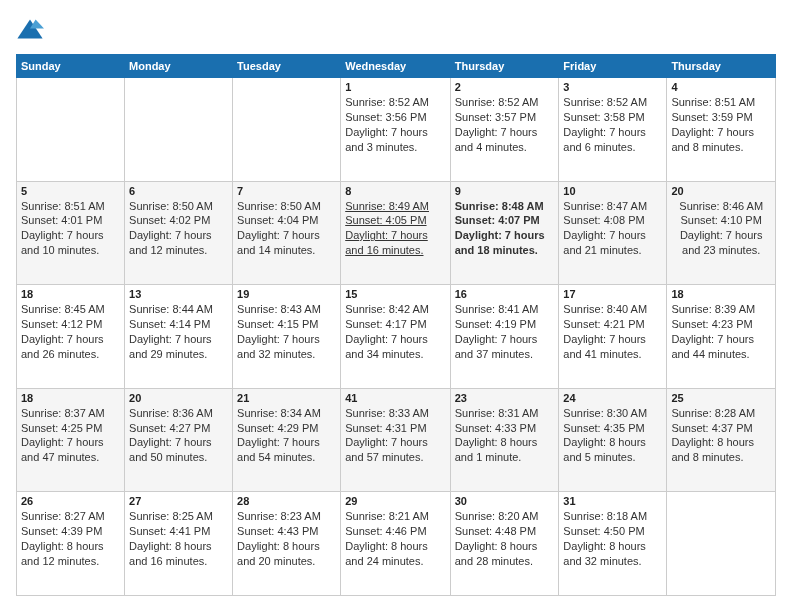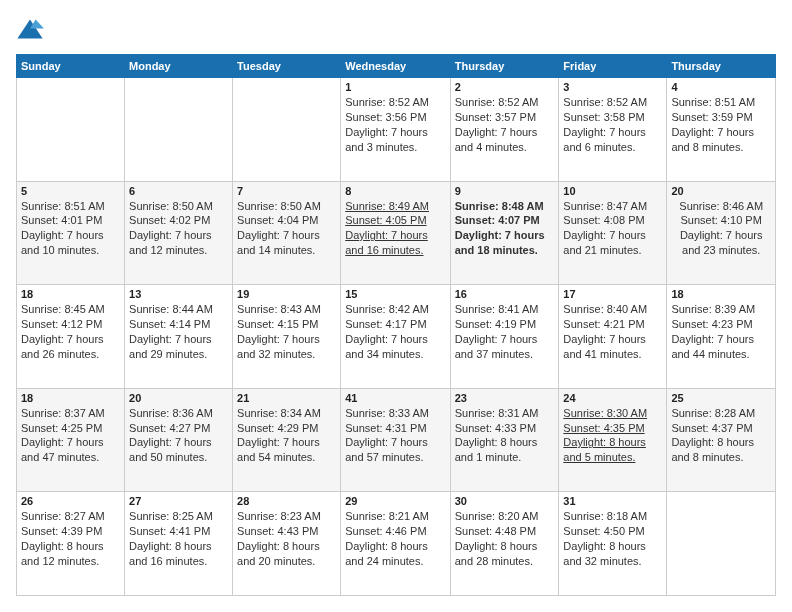--- a/index.html
+++ b/index.html
@@ -277,21 +277,21 @@
 Daylight: 7 hours and 57 minutes.</div>
           </td>
           <td>
             <div class="day-number">23</div>
             <div class="day-info" style="white-space: pre-line;">Sunrise: 8:31 AM
 Sunset: 4:33 PM
 Daylight: 8 hours and 1 minute.</div>
           </td>
           <td>
             <div class="day-number">24</div>
-            <div class="day-info" style="white-space: pre-line; text-decoration: underline;">Sunrise: 8:30 AM
+            <div class="day-info" style="white-space: pre-line;">Sunrise: 8:30 AM
 Sunset: 4:35 PM
 Daylight: 8 hours and 5 minutes.</div>
           </td>
           <td>
             <div class="day-number">25</div>
             <div class="day-info" style="white-space: pre-line;">Sunrise: 8:28 AM
 Sunset: 4:37 PM
 Daylight: 8 hours and 8 minutes.</div>
           </td>
         </tr>

